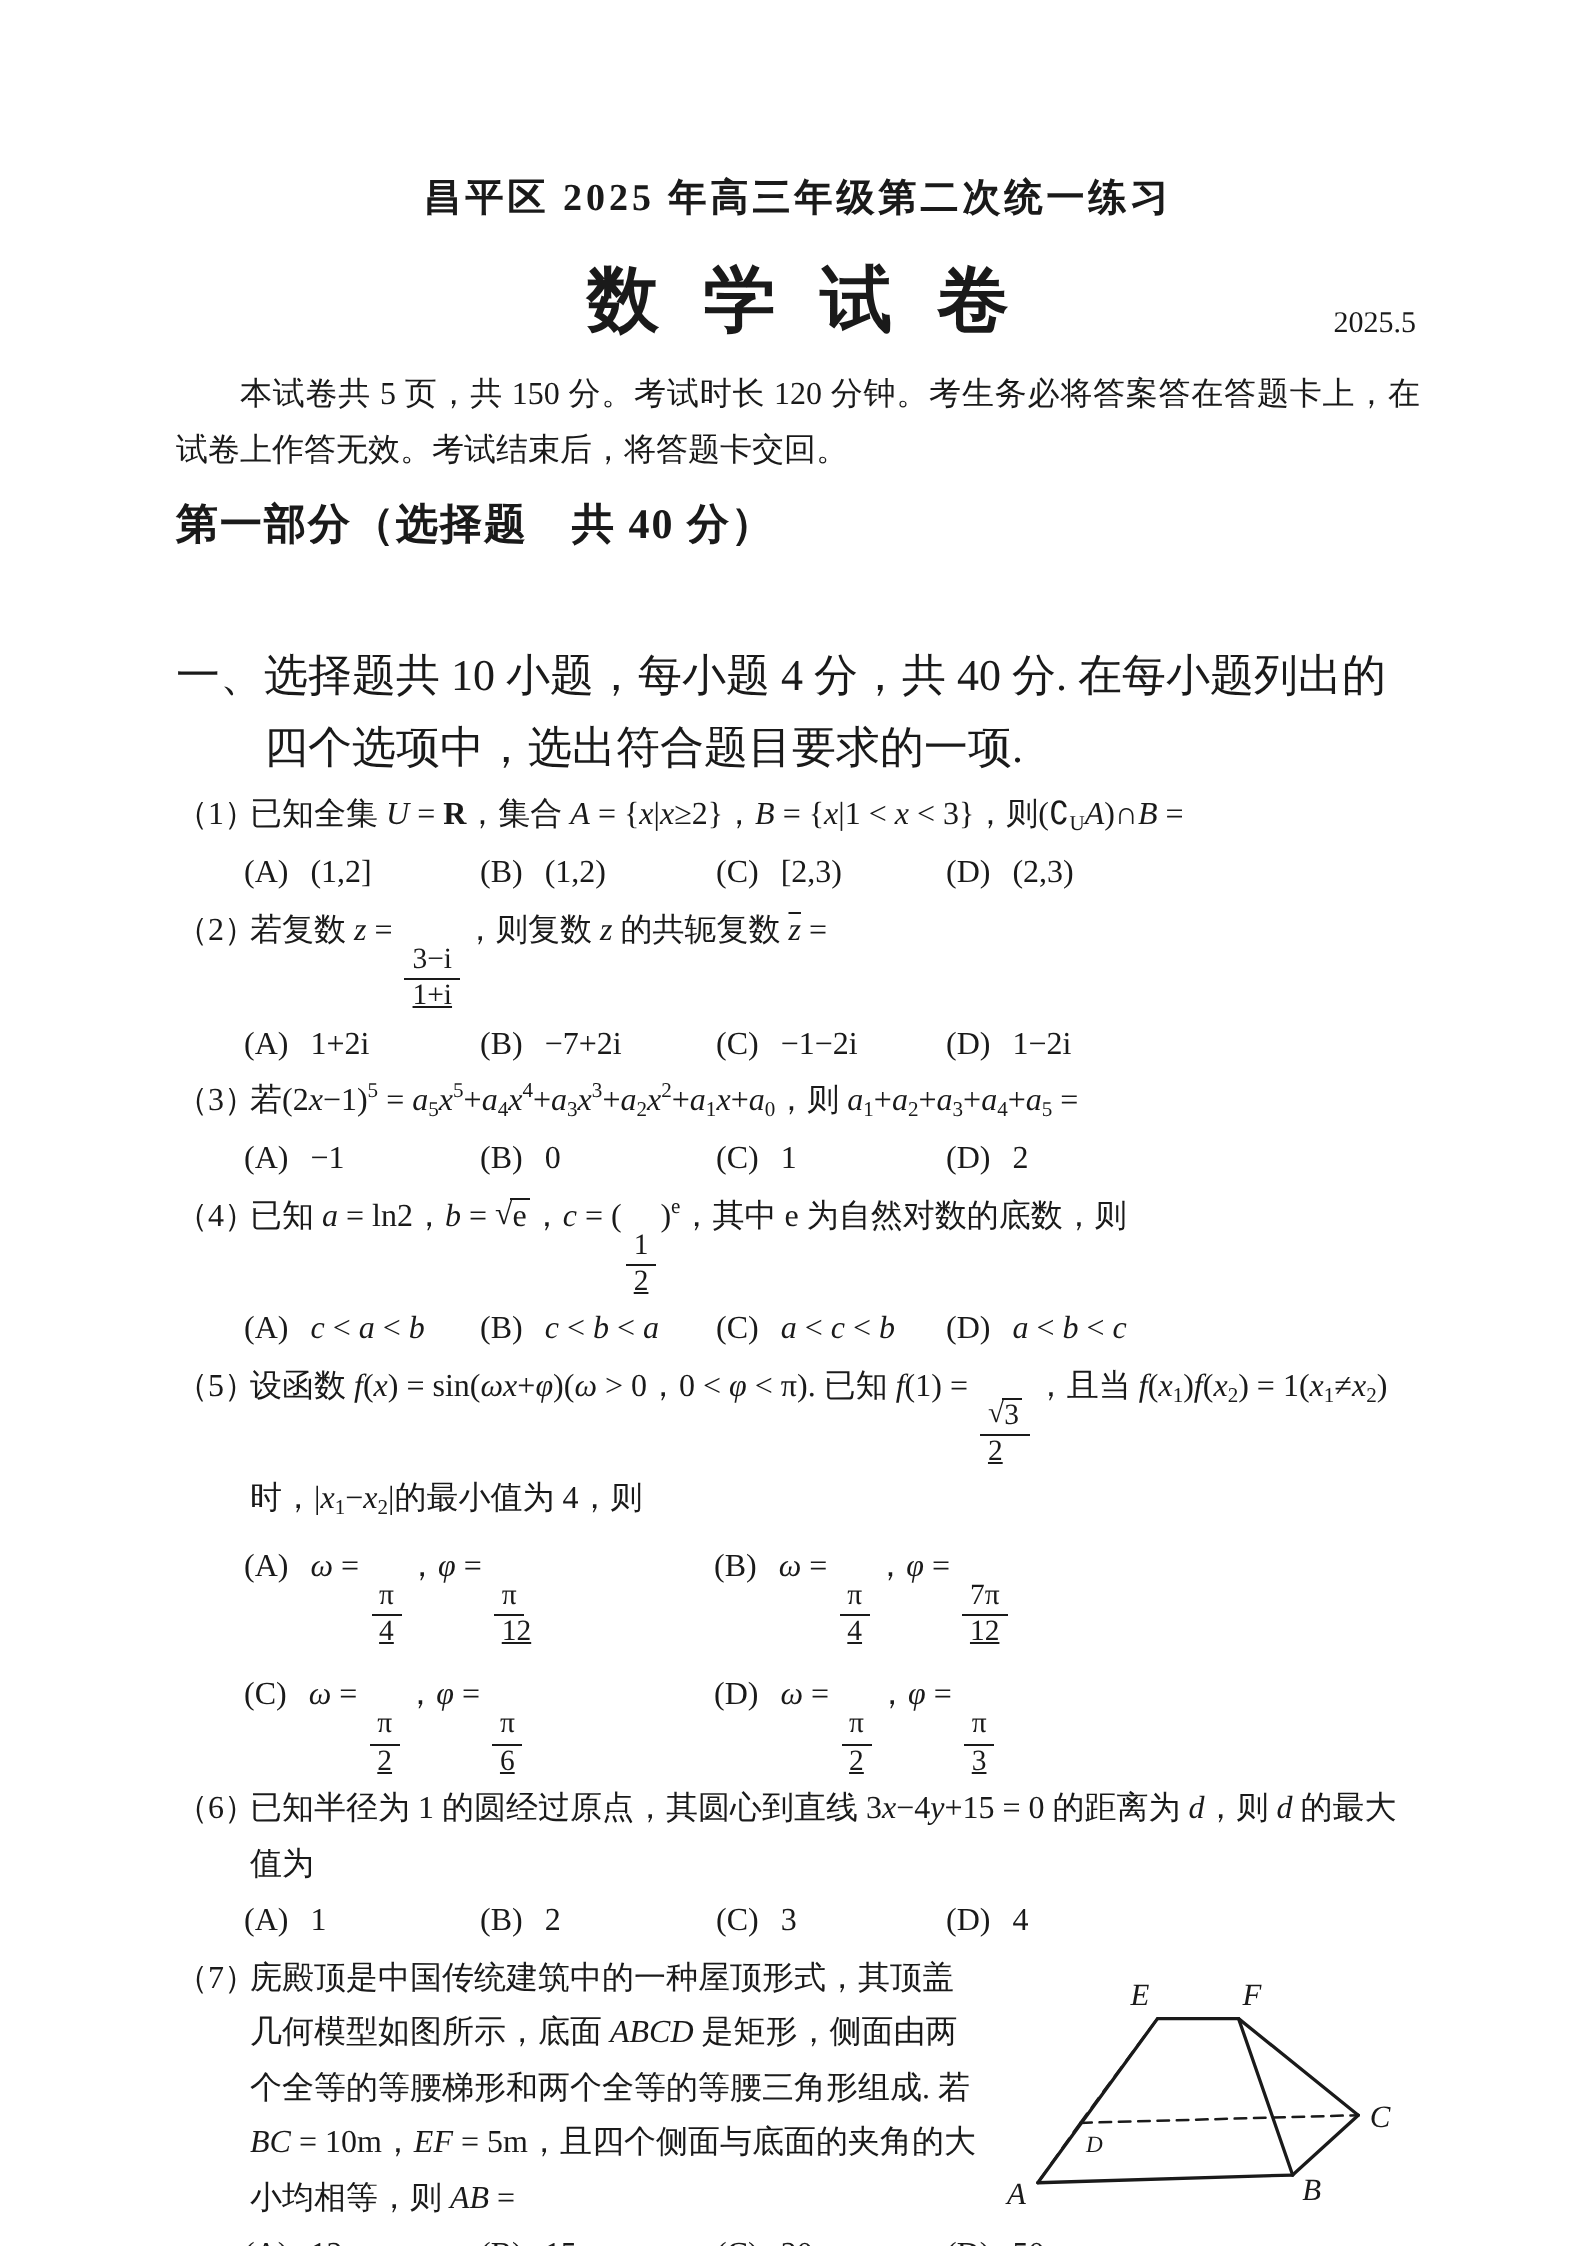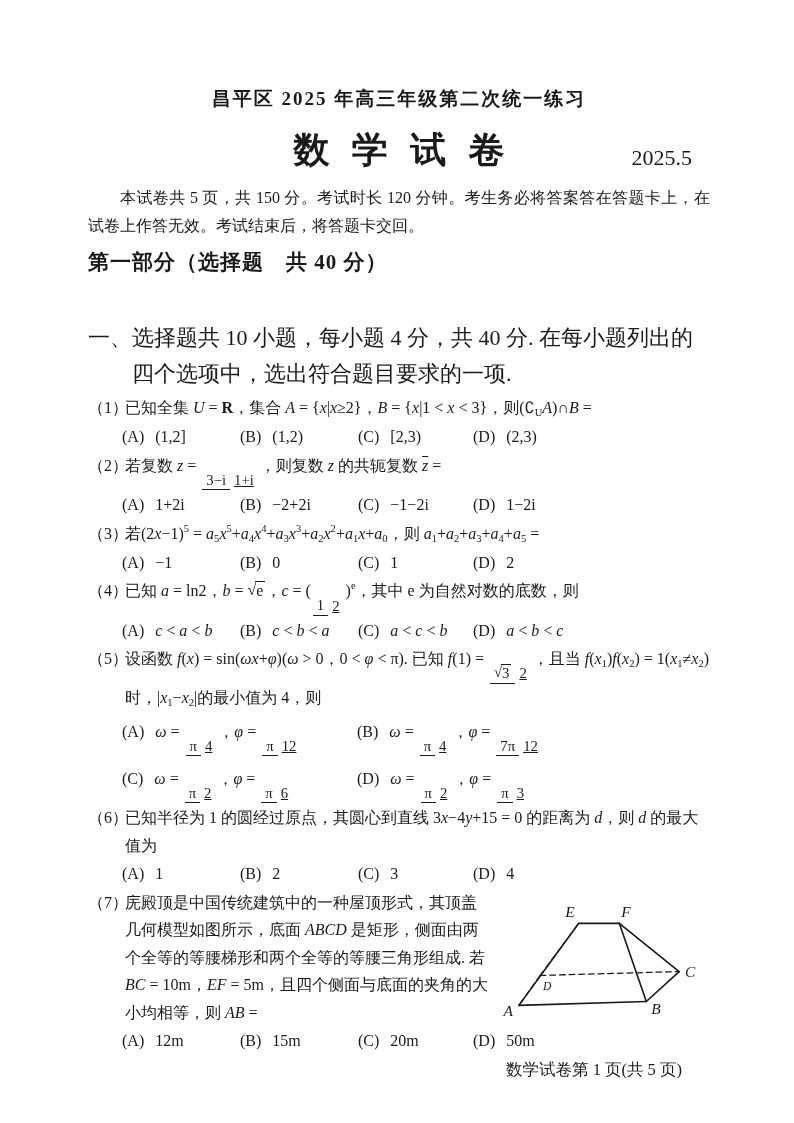--- a/index.html
+++ b/index.html
@@ -5,41 +5,41 @@
   html,body{margin:0;padding:0;}
   body{
     width:794px;height:1123px;overflow:hidden;background:#ffffff;color:#1a1a1a;
     font-family:"Liberation Serif","DejaVu Serif",serif;
   }
   .page{box-sizing:border-box;width:794px;height:866px;padding:86px 84px 0 88px;position:relative;}
 
   .hdr{ text-align:center;font-size:19px;font-weight:bold;letter-spacing:2px;}
   .title-row{position:relative;text-align:center;margin-top:14px;height:48px;}
   .exam-title{display:inline-block;font-size:36px;font-weight:bold;letter-spacing:0.62em;margin-right:-0.62em;}
-  .exam-date{position:absolute;right:18px;bottom:3px;font-size:22px;}
+  .exam-date{position:absolute;right:2px;bottom:3px;font-size:15px;}
   .notice{margin-top:10px;font-size:16px;line-height:1.72;text-align:justify;text-indent:2em;}
   .section-title{text-align:left;font-size:21px;font-weight:bold;margin:9px 0 2px;letter-spacing:1px;}
   .directions{font-size:22px;font-weight:normal;line-height:1.62;padding-left:2em;text-indent:-2em;margin-bottom:3px;margin-top:44px;}
 
   .question{font-size:16px;line-height:1.72;margin-top:1px;}
   .q-stem{padding-left:37px;}
   .q-num{display:inline-block;width:37px;margin-left:-37px;}
   .opts{padding-left:34px;display:grid;margin-top:1px;}
   .opts.cols4{grid-template-columns:118px 118px 115px auto;}
   .opts.cols2{grid-template-columns:235px auto;row-gap:9px;margin-top:6px;}
   .opt{white-space:nowrap;}
   .opt .lbl{margin-right:11px;}
 
   
   .vi{font-style:italic;}
   .vb{font-weight:bold;}
   .sup{font-size:0.66em;vertical-align:0.62em;}
   .sub{font-size:0.66em;vertical-align:-0.28em;}
   .bar{text-decoration:overline;}
-  .frac{display:inline-flex;align-items:center;vertical-align:-0.95em;line-height:1.18;margin:0 2px;font-size:0.92em;}
+  .frac{display:inline-flex;flex-direction:column;align-items:flex-start;vertical-align:-0.95em;line-height:1.18;margin:0 2px;font-size:0.92em;}
   .frac .num{padding:0 4px;border-bottom:1.4px solid #1a1a1a;display:inline-flex;align-items:flex-end;}
   .frac .den{padding:0 4px;text-decoration:underline;}
   .sqrt{white-space:nowrap;}
   .rad{display:inline-block;transform:translateY(-1px);}
   .vinc{border-top:1.4px solid #1a1a1a;padding:0 2px 0 1px;margin-left:-1px;}
 
   
   .q7wrap{display:flex;align-items:center;}
   .q7text{width:376px;}
   .q7fig{margin-left:auto;margin-top:4px;}
@@ -74,21 +74,21 @@
     </div>
   </div>
 
   <div class="question">
     <div class="q-stem"><span class="q-num">（2）</span><span>若复数 <span class="vi">z</span> = <span class="frac">
             <span class="num">3−i</span>
             <span class="den">1+i</span>
           </span>，则复数 <span class="vi">z</span> 的共轭复数 <span class="vi bar">z</span> =</span></div>
     <div class="opts cols4">
       <span class="opt"><span class="lbl">(A)</span><span class="val">1+2i</span></span>
-      <span class="opt"><span class="lbl">(B)</span><span class="val">−2+2i</span></span>
+      <span class="opt"><span class="lbl">(B)</span><span class="val">−7+2i</span></span>
       <span class="opt"><span class="lbl">(C)</span><span class="val">−1−2i</span></span>
       <span class="opt"><span class="lbl">(D)</span><span class="val">1−2i</span></span>
     </div>
   </div>
 
   <div class="question">
     <div class="q-stem"><span class="q-num">（3）</span><span>若(2<span class="vi">x</span>−1)<span class="sup">5</span> = <span class="vi">a</span><span class="sub">5</span><span class="vi">x</span><span class="sup">5</span>+<span class="vi">a</span><span class="sub">4</span><span class="vi">x</span><span class="sup">4</span>+<span class="vi">a</span><span class="sub">3</span><span class="vi">x</span><span class="sup">3</span>+<span class="vi">a</span><span class="sub">2</span><span class="vi">x</span><span class="sup">2</span>+<span class="vi">a</span><span class="sub">1</span><span class="vi">x</span>+<span class="vi">a</span><span class="sub">0</span>，则 <span class="vi">a</span><span class="sub">1</span>+<span class="vi">a</span><span class="sub">2</span>+<span class="vi">a</span><span class="sub">3</span>+<span class="vi">a</span><span class="sub">4</span>+<span class="vi">a</span><span class="sub">5</span> =</span></div>
     <div class="opts cols4">
       <span class="opt"><span class="lbl">(A)</span><span class="val">−1</span></span>
       <span class="opt"><span class="lbl">(B)</span><span class="val">0</span></span>

